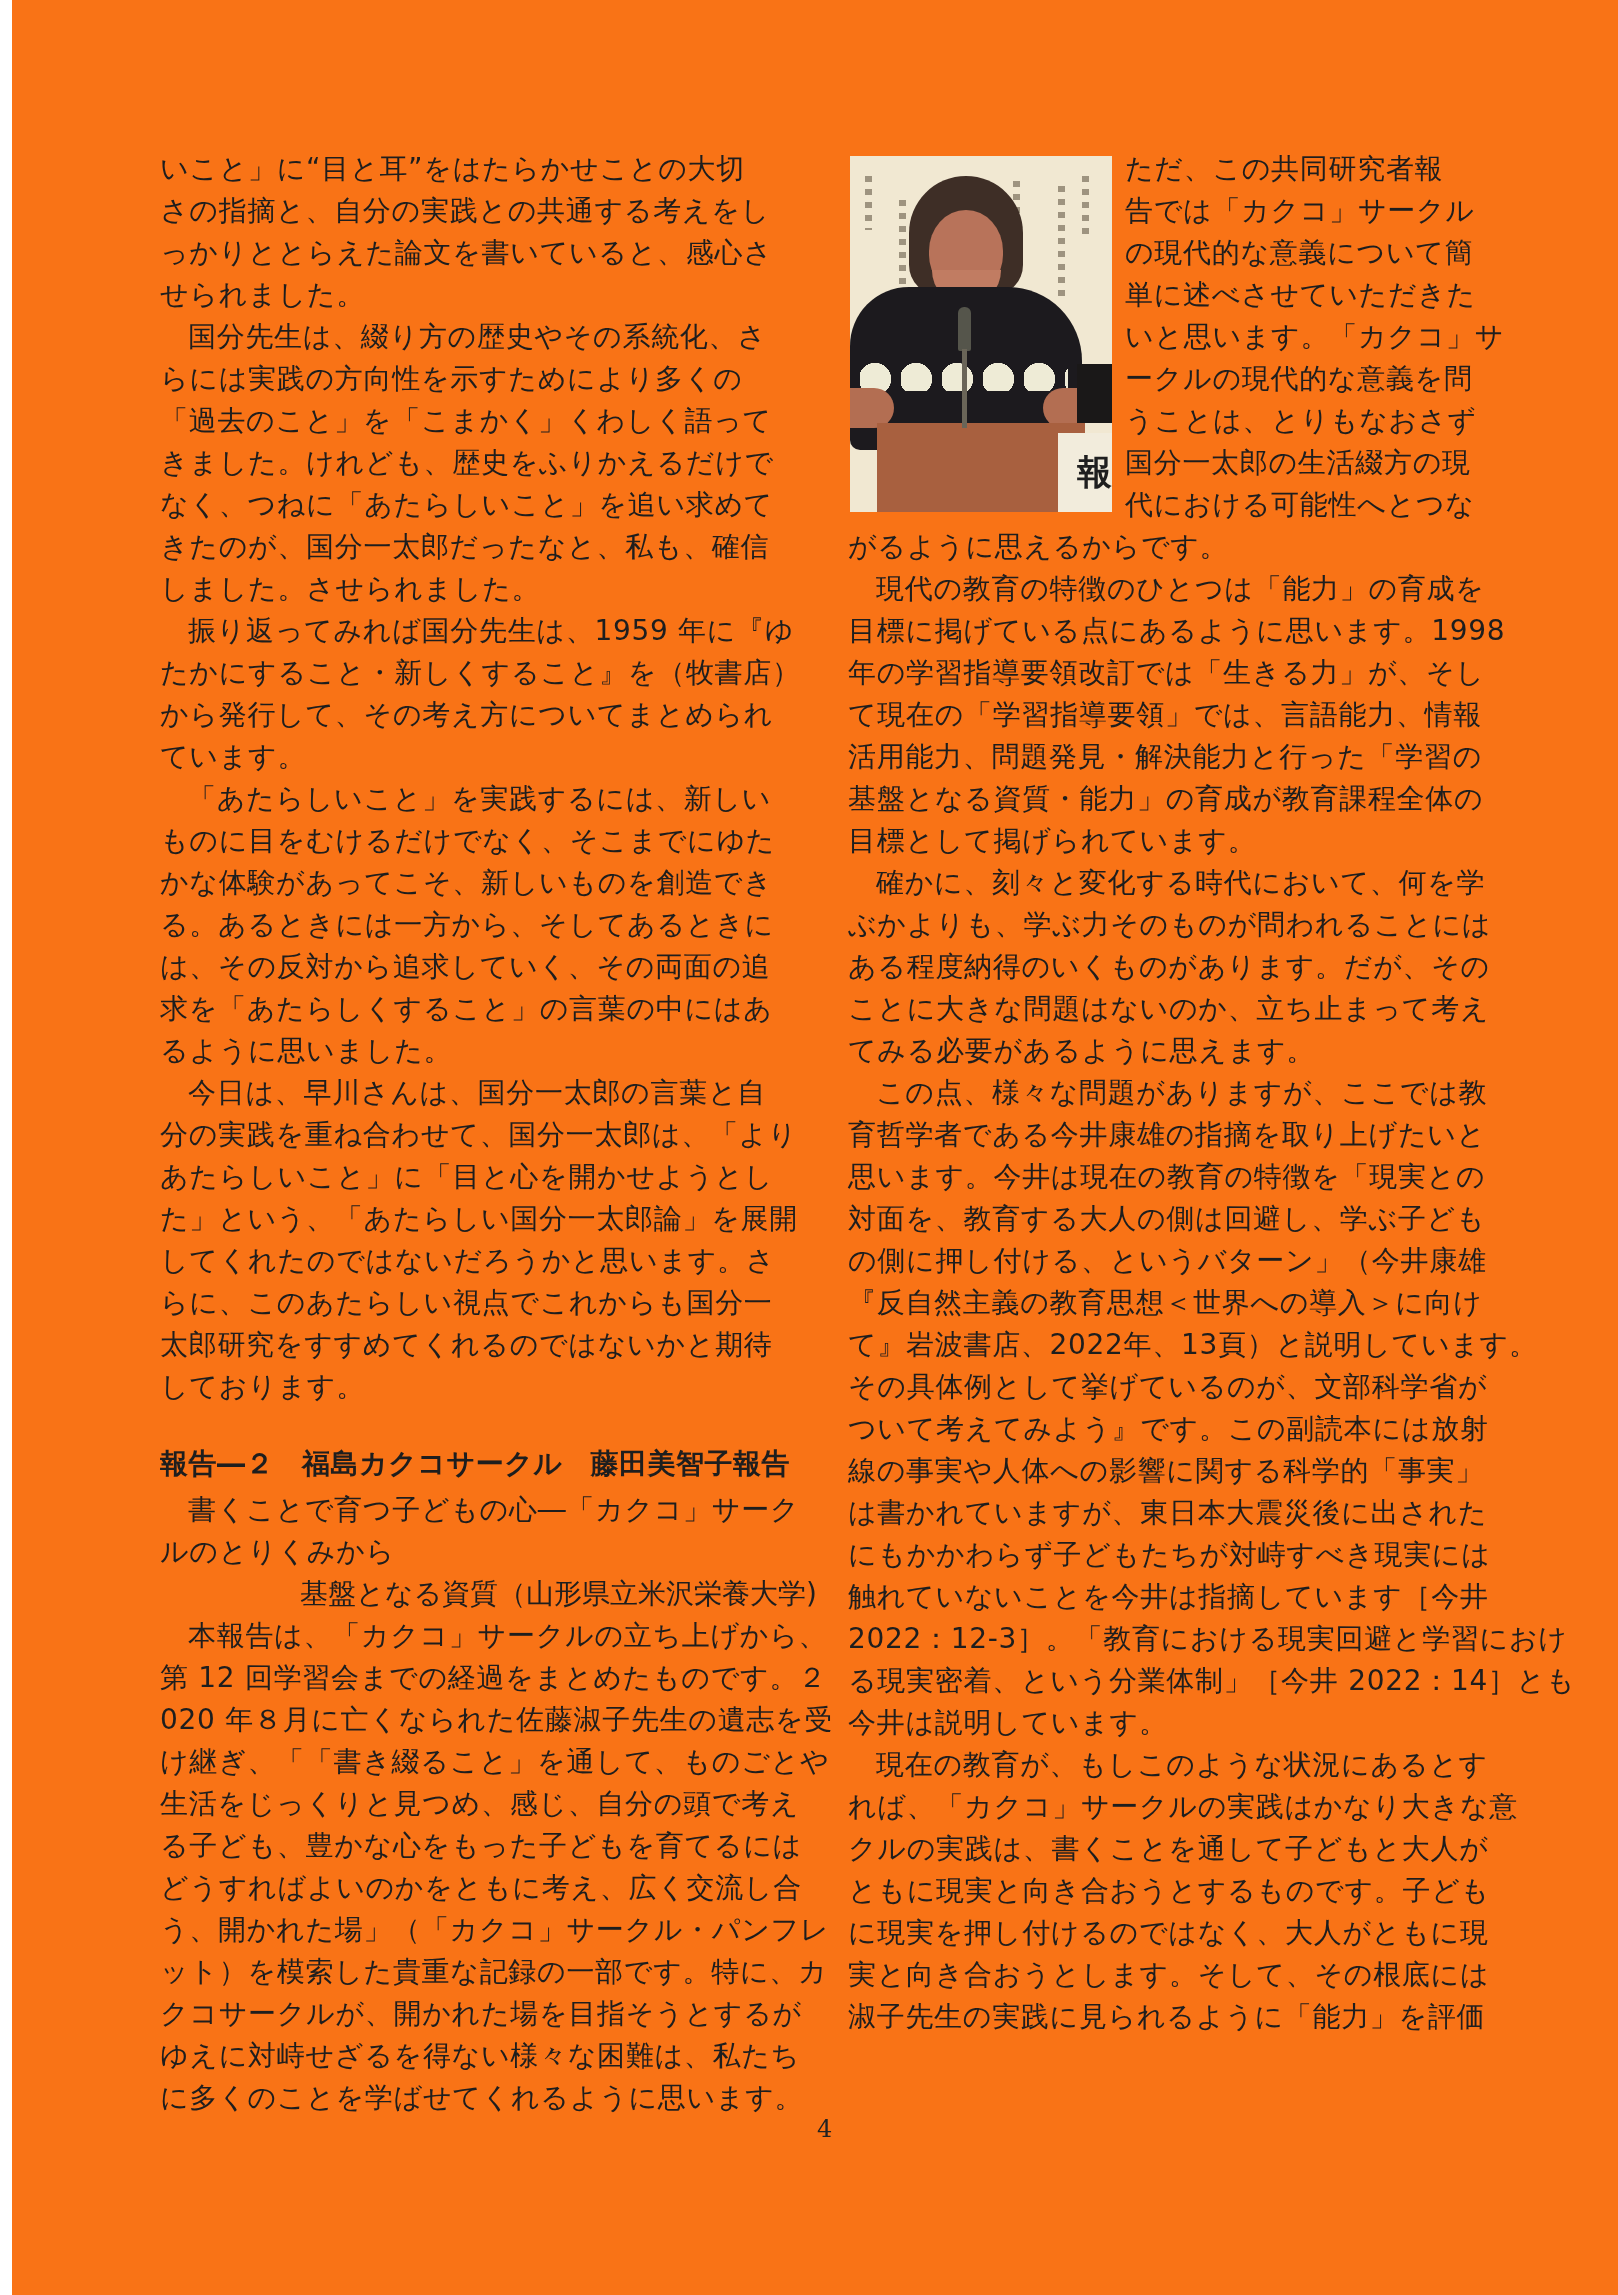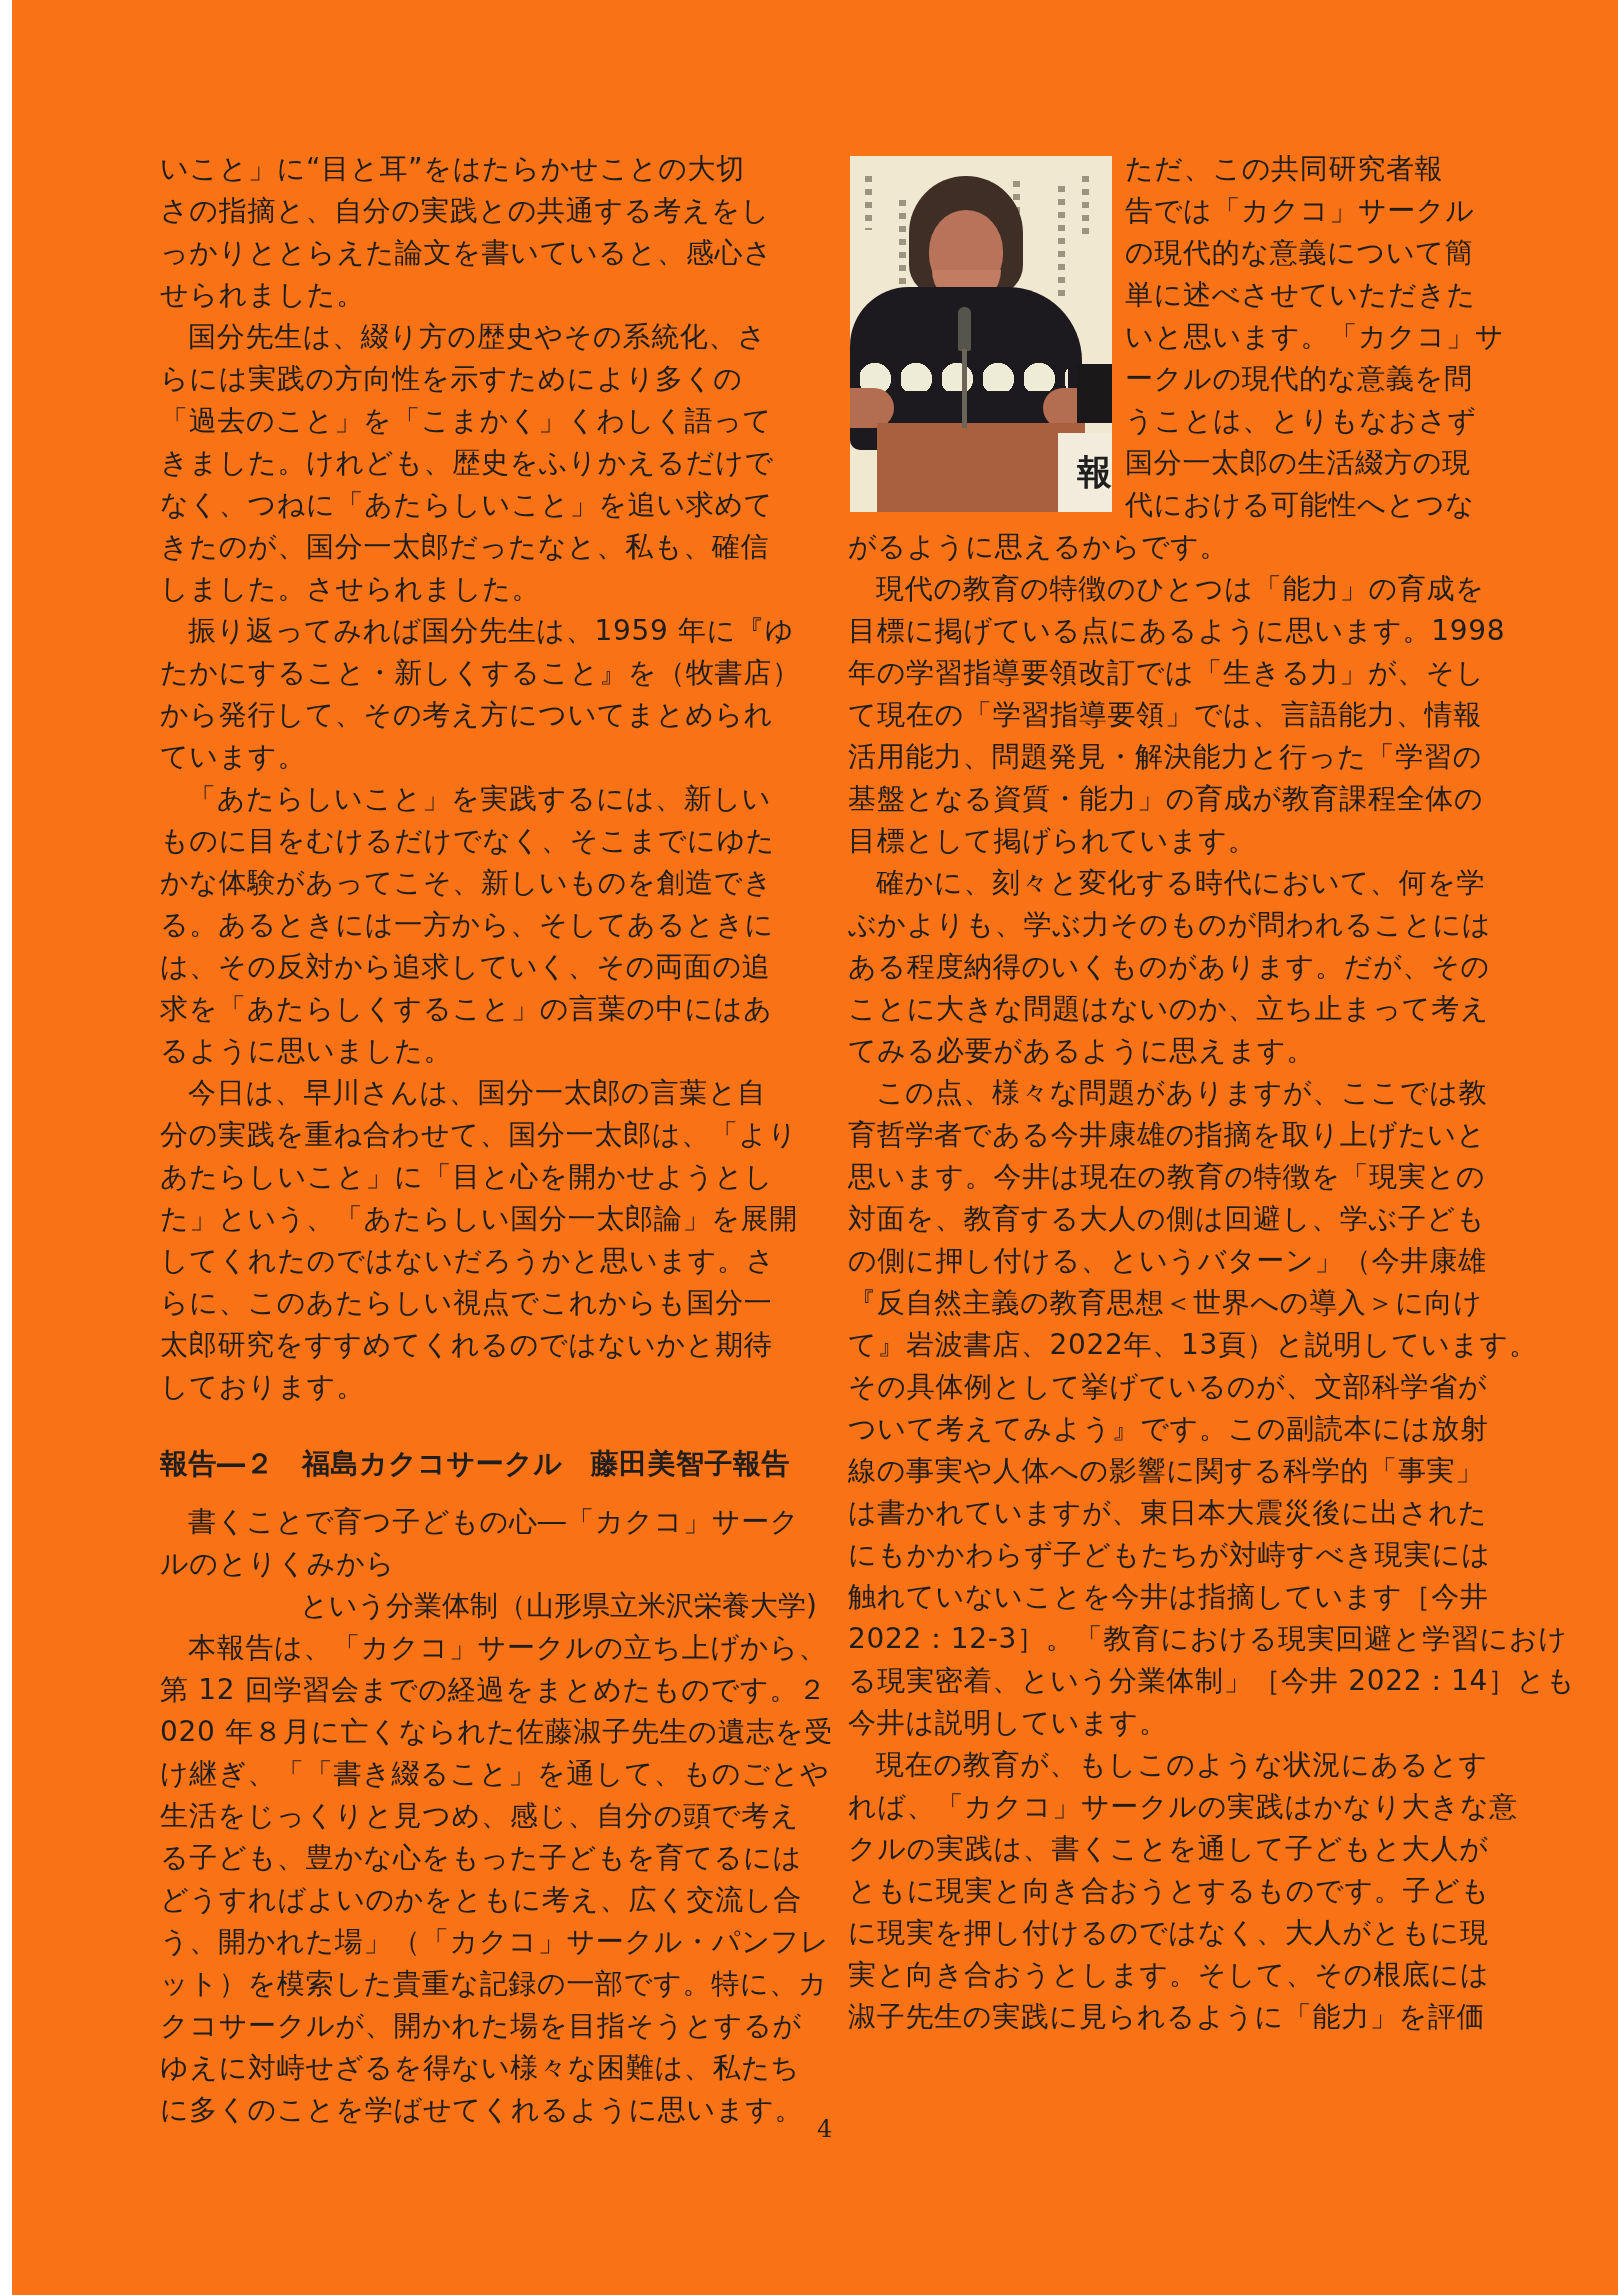--- a/index.html
+++ b/index.html
@@ -37,21 +37,21 @@
     word-break: break-all;
     line-break: anywhere;
   }
   .para.indent { text-indent: 28px; }
   .line {
     display: block;
     white-space: nowrap;
     overflow: visible;
   }
   .heading {
-    margin: 35px 0 16px 0;
+    margin: 35px 0 4px 0;
     font-size: 28px;
     line-height: 42px;
     font-weight: bold;
     letter-spacing: 0.5px;
     white-space: nowrap;
   }
   .heading .sp { display: inline-block; width: 28px; }
   .subtitle { margin: 0; }
   .author-line {
     display: block;
@@ -226,21 +226,21 @@
     </p>
 
     <div class="heading">
       <span>報告―２</span><span class="sp"></span><span>福島カクコサークル</span><span class="sp"></span><span>藤田美智子報告</span>
     </div>
 
     <p class="para indent subtitle">
       <span class="line">書くことで育つ子どもの心―「カクコ」サーク</span>
       <span class="line" style="text-indent:0">ルのとりくみから</span>
     </p>
-    <span class="author-line">という分業体制（山形県立米沢栄養大学)</span>
+    <span class="author-line">基盤となる資質（山形県立米沢栄養大学)</span>
 
     <p class="para indent">
       <span class="line">本報告は、「カクコ」サークルの立ち上げから、</span>
       <span class="line" style="text-indent:0">第 12 回学習会までの経過をまとめたものです。２</span>
       <span class="line" style="text-indent:0">020 年８月に亡くなられた佐藤淑子先生の遺志を受</span>
       <span class="line" style="text-indent:0">け継ぎ、「「書き綴ること」を通して、ものごとや</span>
       <span class="line" style="text-indent:0">生活をじっくりと見つめ、感じ、自分の頭で考え</span>
       <span class="line" style="text-indent:0">る子ども、豊かな心をもった子どもを育てるには</span>
       <span class="line" style="text-indent:0">どうすればよいのかをともに考え、広く交流し合</span>
       <span class="line" style="text-indent:0">う、開かれた場」（「カクコ」サークル・パンフレ</span>

